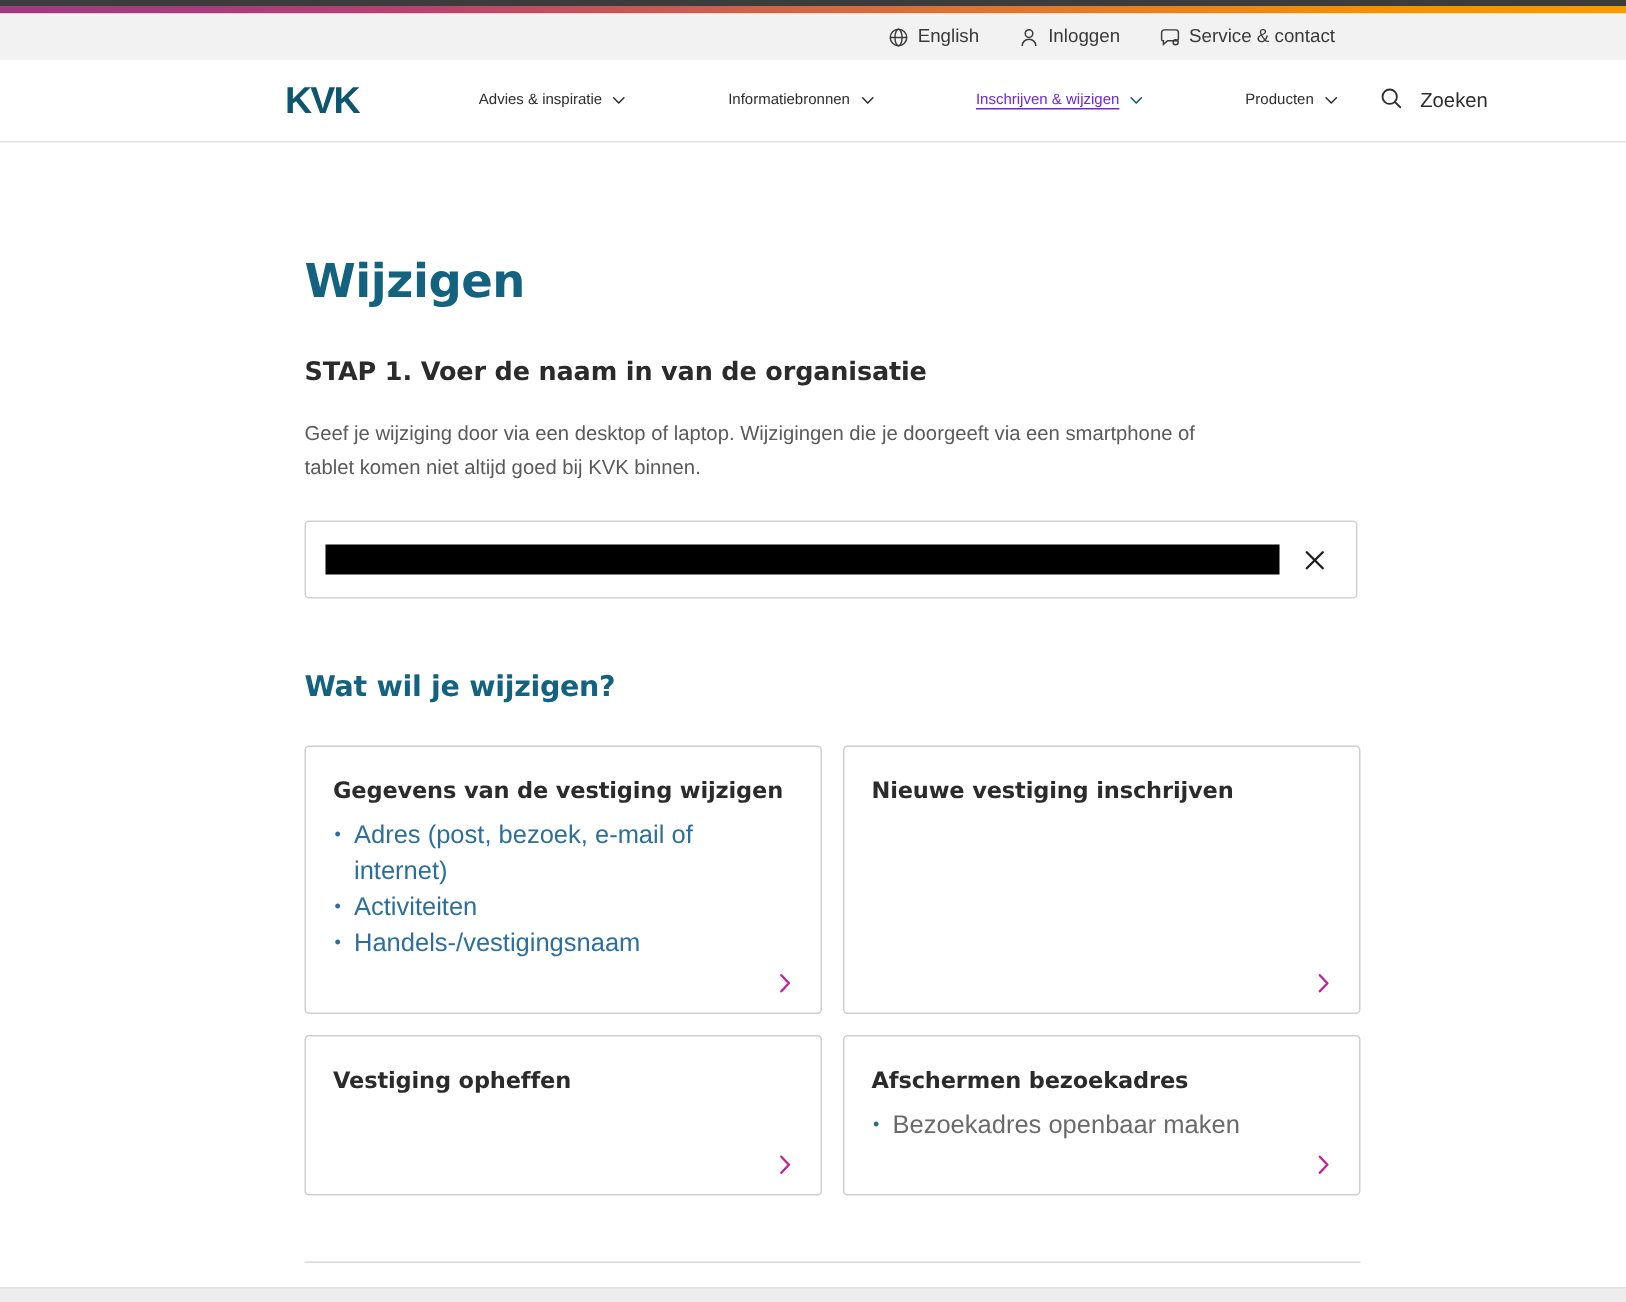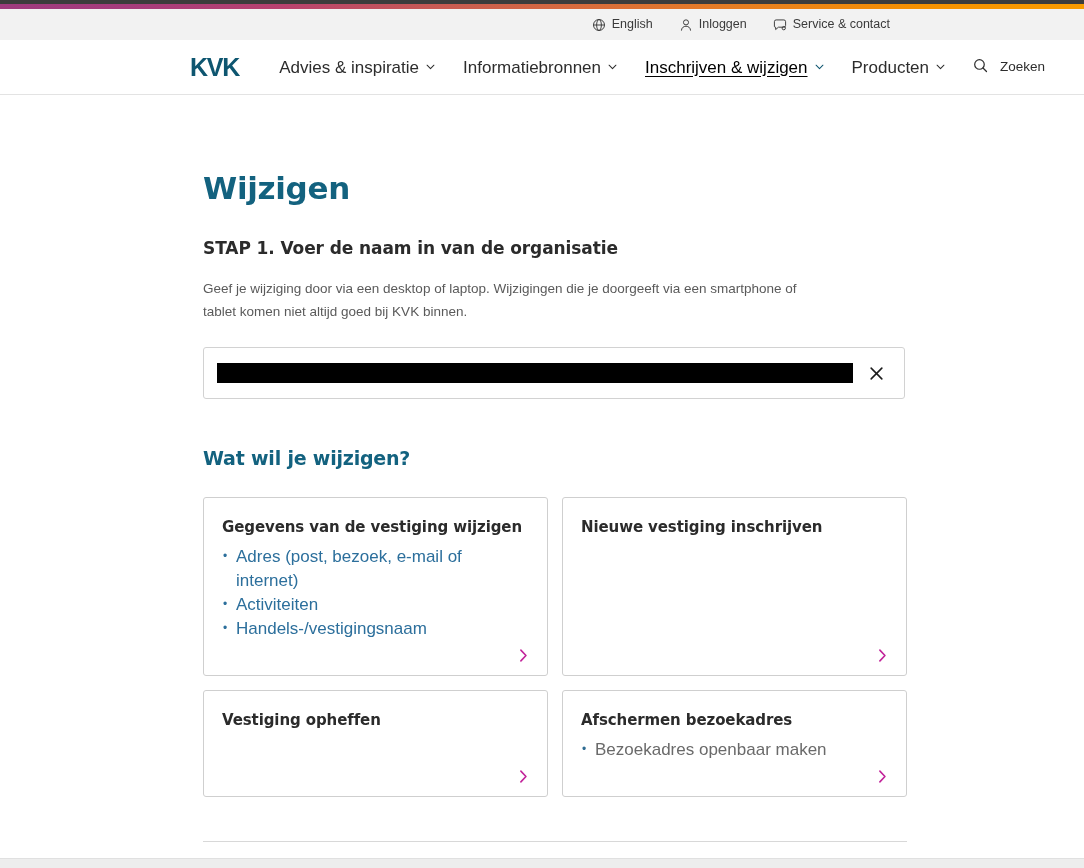--- a/index.html
+++ b/index.html
@@ -96,28 +96,29 @@
     display: flex;
     align-items: center;
     flex: 1;
     gap: 28px;
   }
 
   .nav-item {
     display: flex;
     align-items: center;
     gap: 7px;
-    font-size: 17px;
+    font-size: 10px;
     color: #2d2d2d;
     cursor: pointer;
     white-space: nowrap;
     line-height: 1;
+    margin-left: 40px;
   }
   .nav-item.active {
-    color: #000000;
+    color: #6d28d9;
     text-decoration: underline;
     text-underline-offset: 3px;
   }
 
   .chev-down {
     width: 9px; height: 6px;
     flex-shrink: 0;
   }
   .chev-down svg { display: block; }
 

